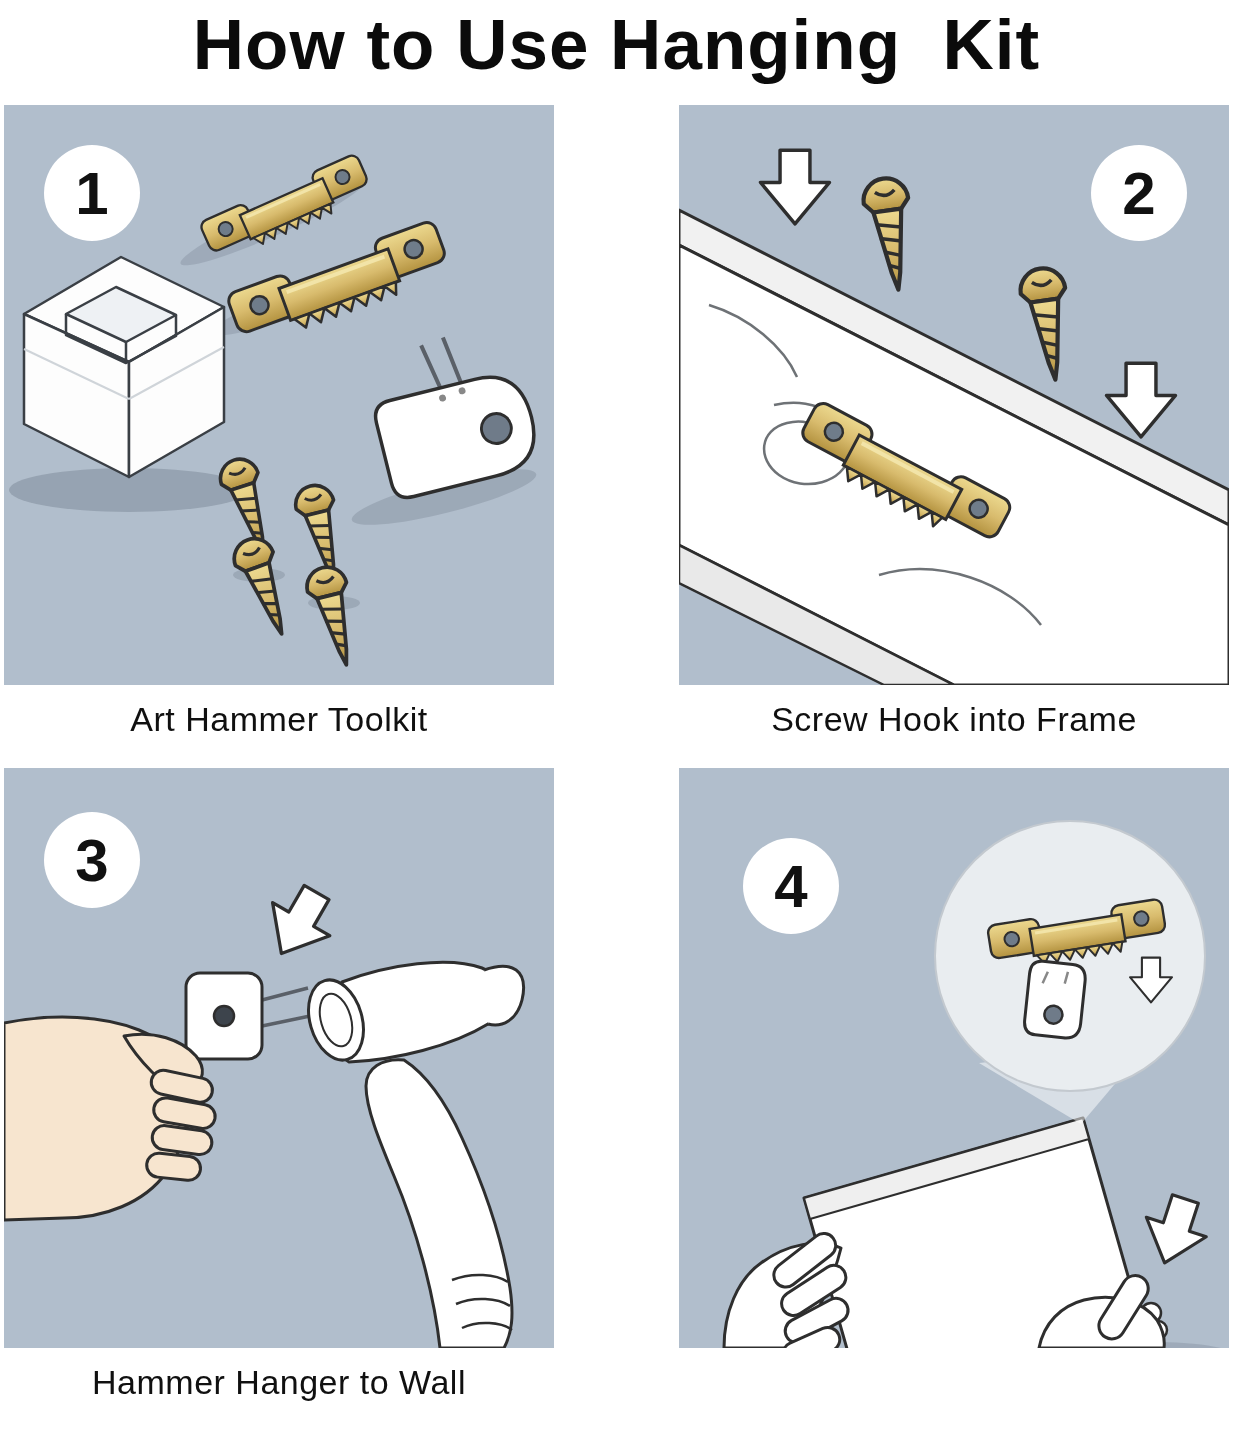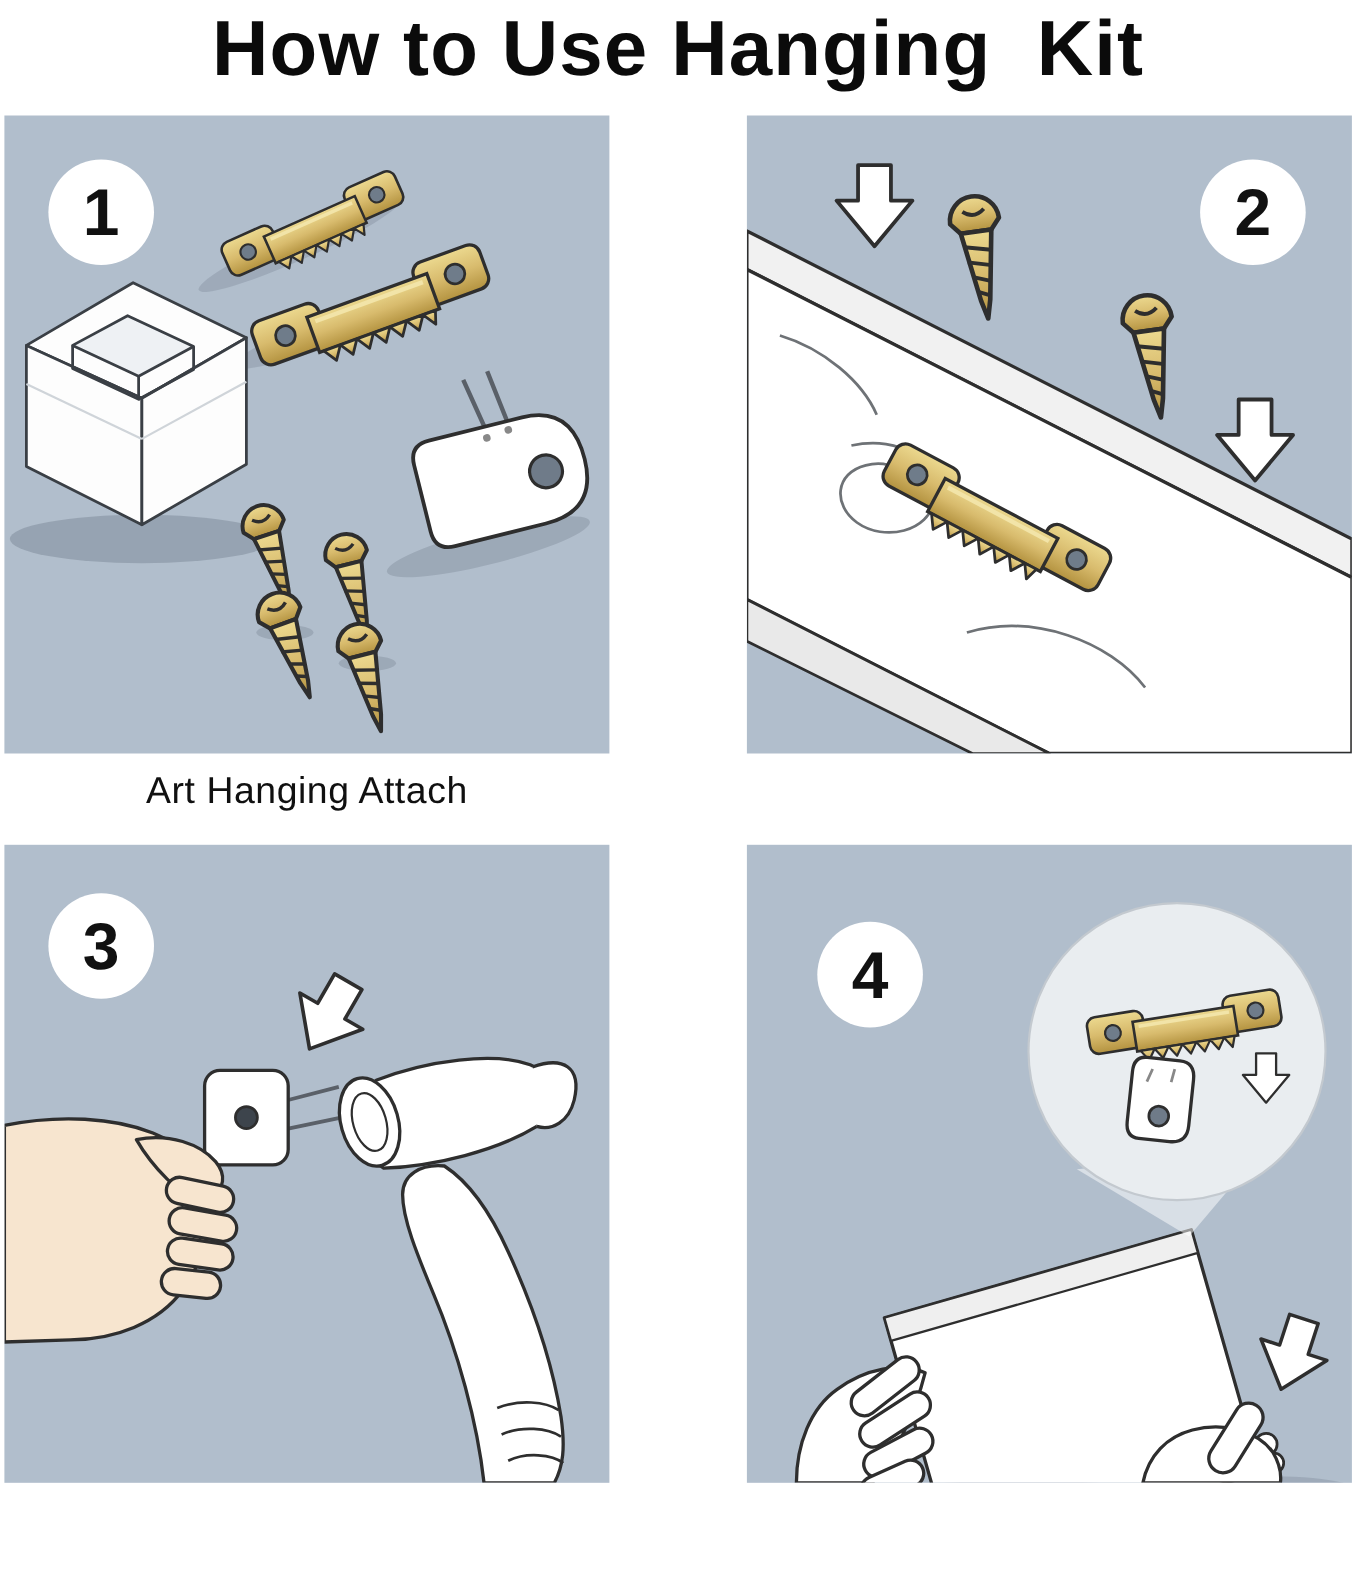--- a/index.html
+++ b/index.html
@@ -96,21 +96,21 @@
           <use href="#screw" transform="translate(308,388) rotate(-14) scale(1.2)"></use>
           <use href="#screw" transform="translate(246,442) rotate(-20) scale(1.25)"></use>
           <use href="#screw" transform="translate(320,470) rotate(-14) scale(1.25)"></use>
 
           <use href="#wallhook" transform="translate(368,300) rotate(-14) scale(1.15)"></use>
         </svg>
         <div class="badge">
           <span>1</span>
         </div>
       </div>
-      <figcaption>Art Hanging Attach</figcaption>
+      <figcaption>Art Hammer Toolkit</figcaption>
     </figure>
 
     <figure>
       <div class="panel p2">
         <svg viewBox="0 0 550 580">
           <g>
             <polygon points="0,105 550,385 550,420 0,140" fill="#f1f1f1" stroke="#2e2e2e" stroke-width="3" stroke-linejoin="round"></polygon>
             <polygon points="0,140 550,420 550,580 275,580 0,440" fill="#ffffff" stroke="#2e2e2e" stroke-width="3" stroke-linejoin="round"></polygon>
             <polygon points="0,440 275,580 205,580 0,478" fill="#e9e9e9" stroke="#2e2e2e" stroke-width="2.5" stroke-linejoin="round"></polygon>
             <path d="M95,300 C140,290 175,315 170,350 C166,378 125,388 100,370 C78,354 80,325 108,318 C130,312 150,325 148,342" fill="none" stroke="#6e7276" stroke-width="2.5"></path>
@@ -123,20 +123,21 @@
           <use href="#screw" transform="translate(205,82) rotate(-8) scale(1.4)"></use>
           <use href="#screw" transform="translate(362,172) rotate(-8) scale(1.4)"></use>
 
           <use href="#blockarrow" transform="translate(116,82) scale(1.15)"></use>
           <use href="#blockarrow" transform="translate(462,295) scale(1.15)"></use>
         </svg>
         <div class="badge">
           <span>2</span>
         </div>
       </div>
+      <figcaption>Screw Hook into Frame</figcaption>
     </figure>
 
     <figure>
       <div class="panel p3">
         <svg viewBox="0 0 550 580">
           <use href="#blockarrow" transform="translate(295,155) rotate(30) scale(1.1)"></use>
 
           <g>
             <path d="M258,232 L304,220 M258,258 L306,248" stroke="#5a6068" stroke-width="3.5" fill="none"></path>
             <rect x="182" y="205" width="76" height="86" rx="14" fill="#ffffff" stroke="#2e2e2e" stroke-width="3"></rect>
@@ -158,20 +159,21 @@
             <path d="M480,202 C508,192 525,202 518,232 C513,252 498,260 484,256"></path>
             <ellipse cx="332" cy="252" rx="26" ry="41" transform="rotate(-16 332 252)"></ellipse>
             <ellipse cx="332" cy="252" rx="15" ry="27" transform="rotate(-16 332 252)" fill="none" stroke-width="2"></ellipse>
             <path d="M448,512 C468,504 492,506 504,514 M452,536 C470,528 494,530 506,538 M458,560 C474,552 498,554 508,562" fill="none" stroke-width="2.5"></path>
           </g>
         </svg>
         <div class="badge">
           <span>3</span>
         </div>
       </div>
+      <figcaption>Hammer Hanger to Wall</figcaption>
     </figure>
 
     <figure>
       <div class="panel p4">
         <svg viewBox="0 0 550 580">
           <ellipse cx="250" cy="608" rx="190" ry="30" fill="rgba(73,84,99,0.22)"></ellipse>
           <ellipse cx="480" cy="596" rx="90" ry="22" fill="rgba(73,84,99,0.18)"></ellipse>
 
           <g fill="#ffffff" stroke="#2e2e2e" stroke-width="2.5">
             <circle cx="472" cy="545" r="10"></circle>

